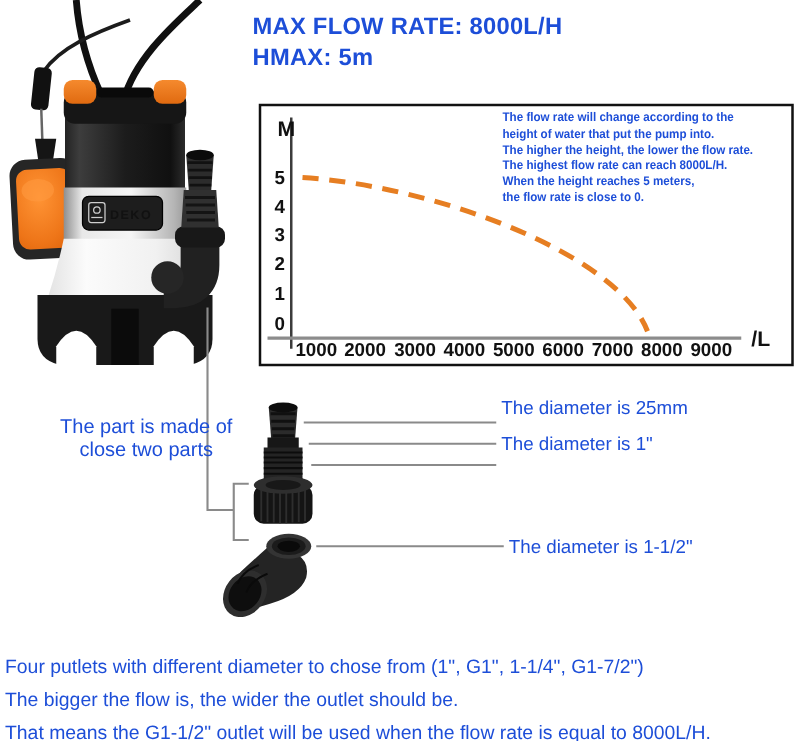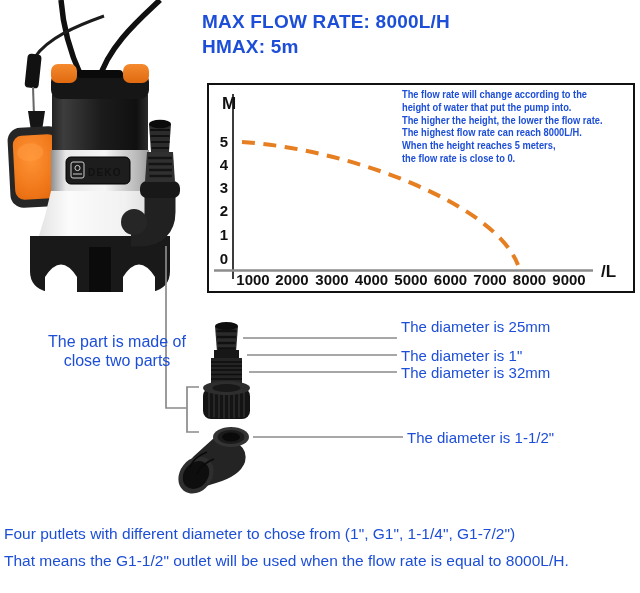--- a/index.html
+++ b/index.html
@@ -198,21 +198,21 @@
     </div>
   </div>
 
   <div class="abs caption">
     <div>The part is made of</div>
     <div>close two parts</div>
   </div>
 
   <div class="abs dlabel" style="left:401px;top:318px">The diameter is 25mm</div>
   <div class="abs dlabel" style="left:401px;top:347px">The diameter is 1"</div>
-  <div class="abs dlabel" style="left:401px;top:364px">The diameter is 32mm</div>
   <div class="abs dlabel" style="left:407px;top:429px">The diameter is 1-1/2"</div>
 
   <div class="abs footer">
     <div>Four putlets with different diameter to chose from (1", G1", 1-1/4", G1-7/2")</div>
+    <div>The bigger the flow is, the wider the outlet should be.</div>
     <div>That means the G1-1/2" outlet will be used when the flow rate is equal to 8000L/H.</div>
   </div>
 
 </div>
 
 </body></html>

